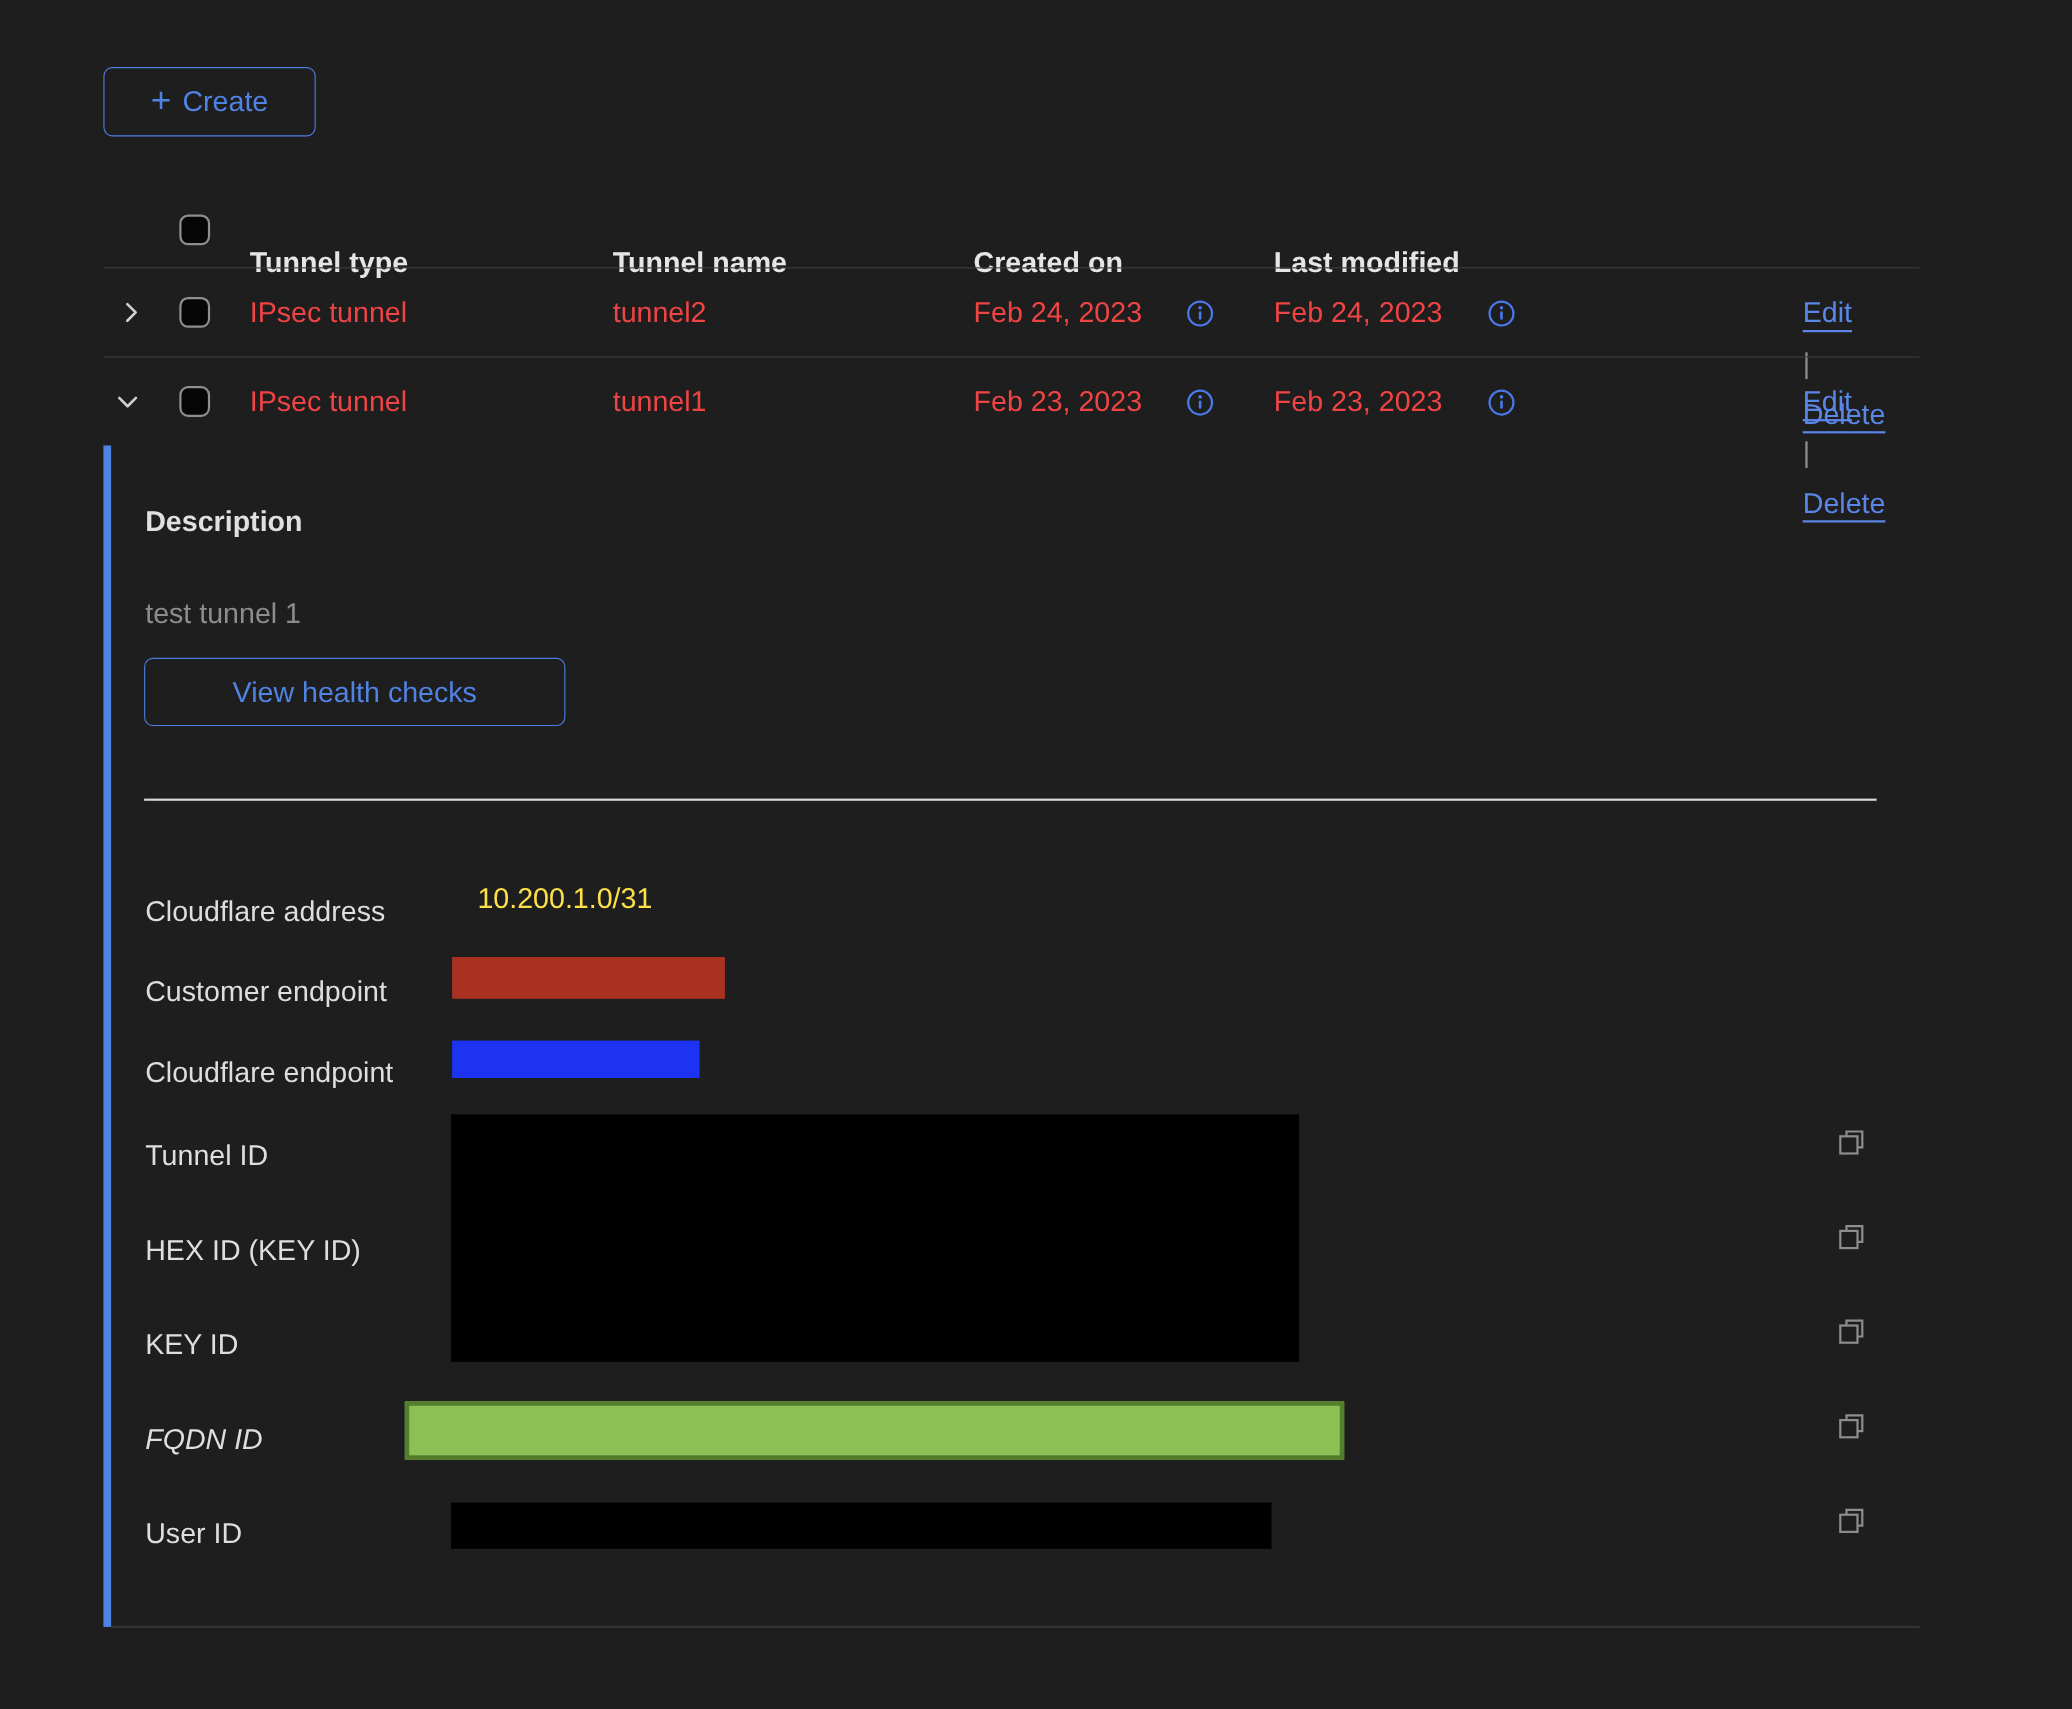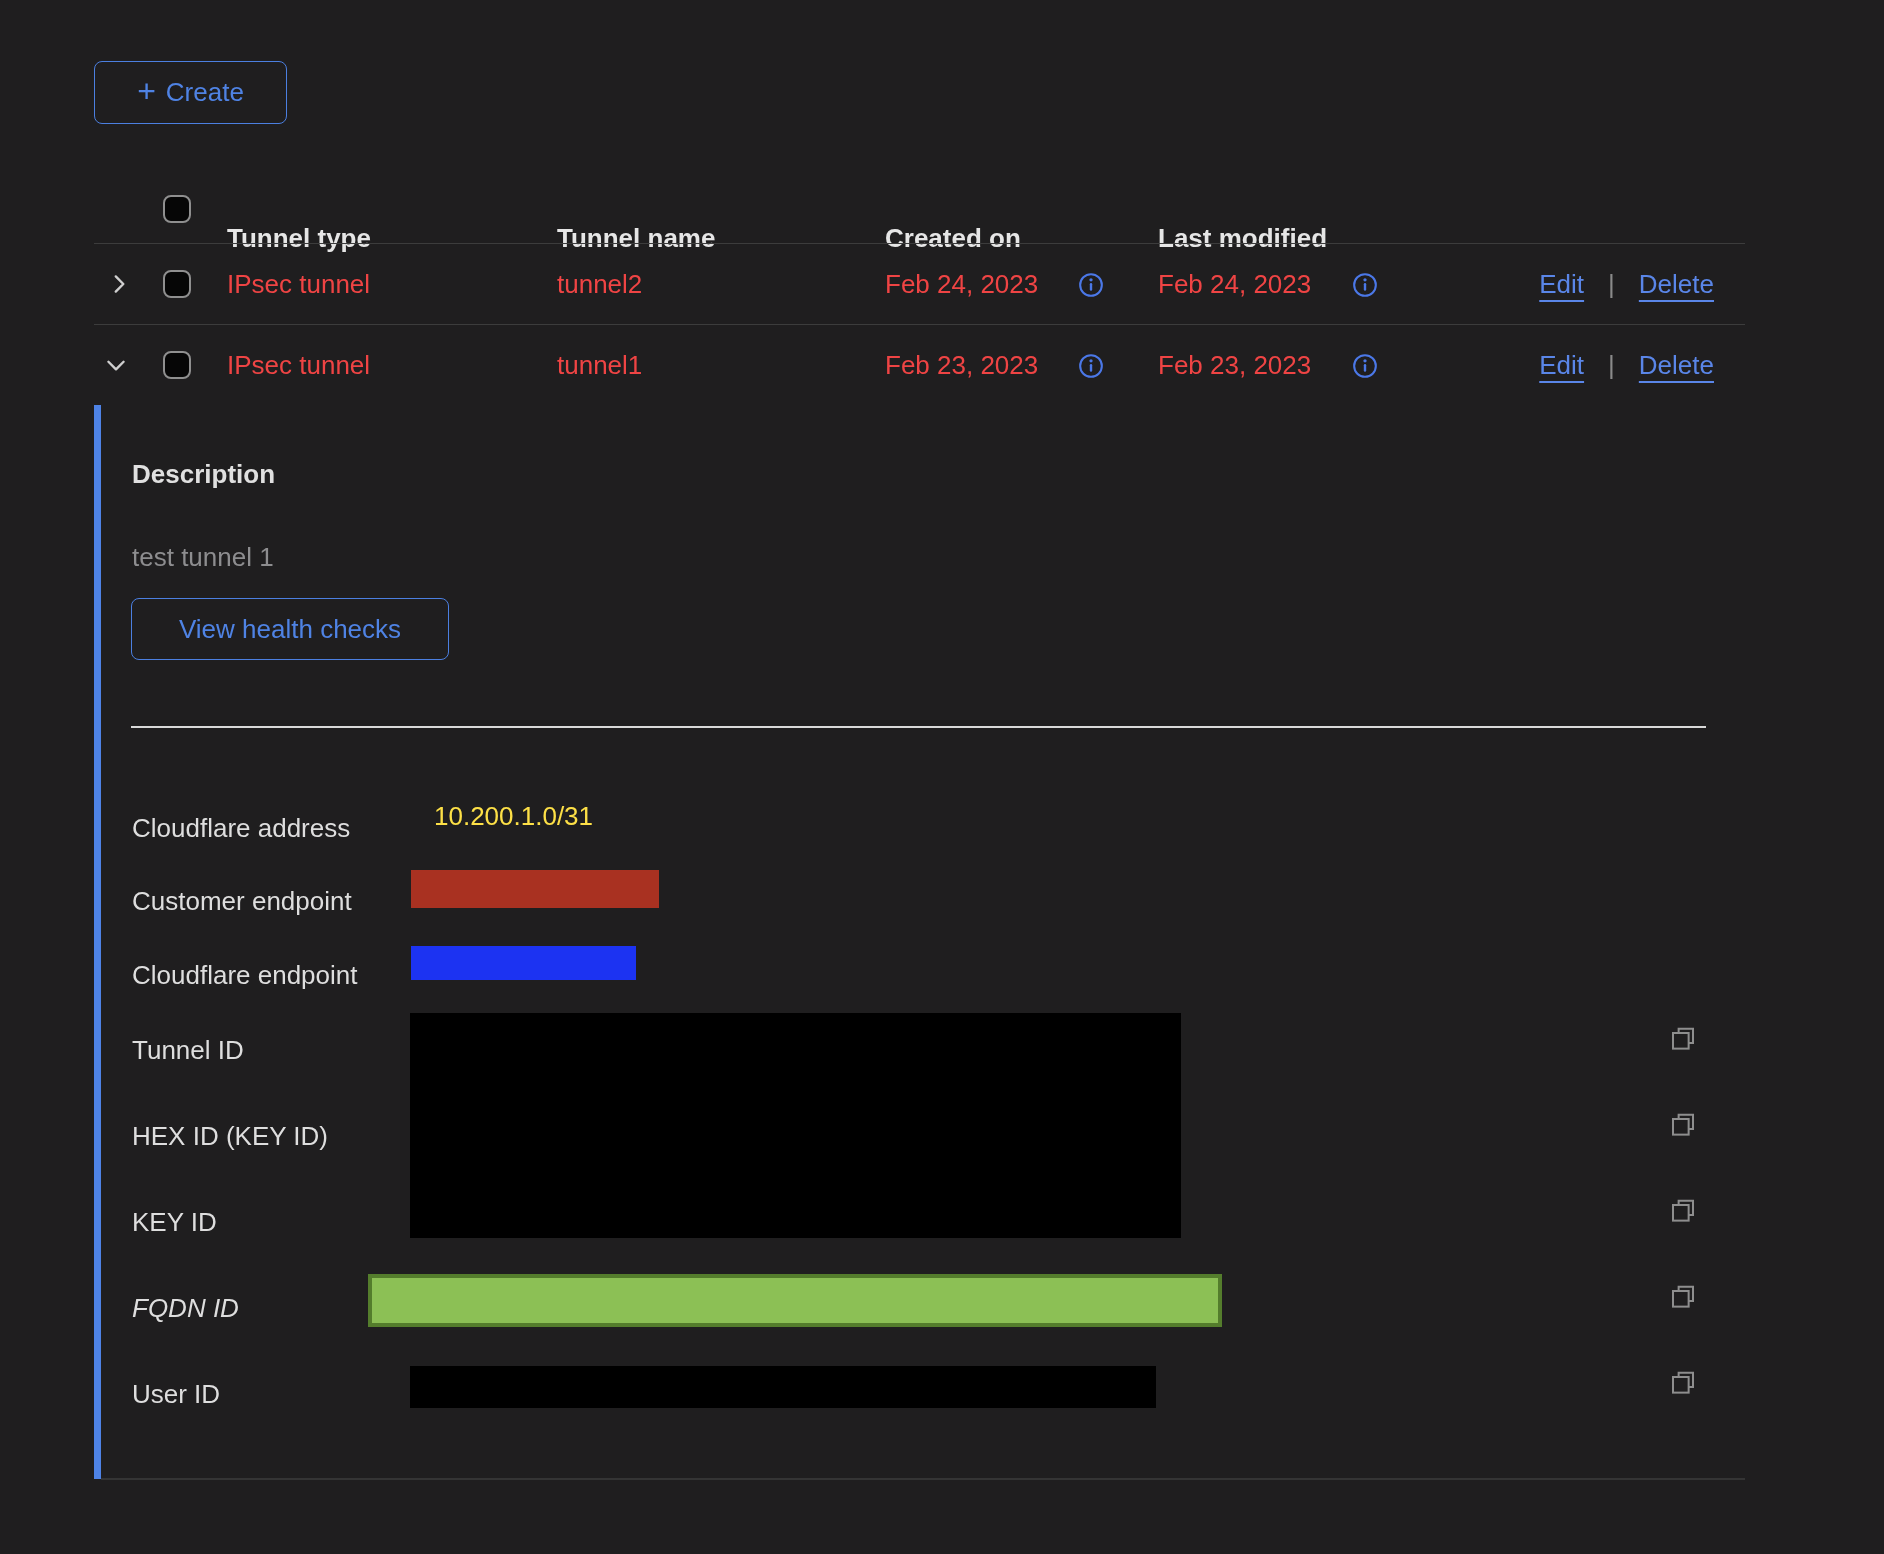--- a/index.html
+++ b/index.html
@@ -22,28 +22,28 @@
   .create-btn .plus{font-size:32px;font-weight:300;line-height:1;margin-top:-3px;color:#4f83e4;}
   
   .checkbox{
     width:28px;height:28px;border:2px solid #8f8f8f;border-radius:8px;
     background:#060606;box-sizing:border-box;cursor:pointer;
   }
   .divider{background:#3c3c3c;height:1px;}
   .chev{cursor:pointer;display:block;}
   .link{color:#5a86e8;font-size:26px;line-height:34px;text-decoration:underline;text-underline-offset:7px;cursor:pointer;white-space:nowrap;}
   .linksep{color:#8a8a8a;font-size:26px;line-height:34px;}
-  .actions{display:flex;gap:24px;align-items:flex-start;}
+  .actions{display:flex;gap:12px;align-items:flex-start;flex-direction:column;}
   .info-icon{cursor:pointer;display:block;}
   
   .accent-bar{left:94px;top:405px;width:7px;height:1074px;background:#4e83e6;}
   .desc-label{left:132px;top:445px;font-weight:600;color:#e0e0e0;}
   .desc-text{left:132px;top:528px;color:#8d8d8f;}
   .health-btn{
-    left:131px;top:598px;width:318px;height:62px;
+    left:131px;top:598px;width:383px;height:62px;
     border:1.5px solid #4b7fe0;border-radius:8px;background:transparent;
     color:#4f83e4;font-size:26px;display:flex;align-items:center;justify-content:center;
     cursor:pointer;box-sizing:border-box;font-family:inherit;
   }
   .panel-divider{left:131px;top:726px;width:1575px;height:2px;background:#d8d8d8;}
   .value{font-size:26px;line-height:34px;color:#fde047;white-space:nowrap;}
   .redact{position:absolute;}
   .redact.red{left:411px;top:870px;width:248px;height:38px;background:#a93121;}
   .redact.blue{left:411px;top:946px;width:225px;height:34px;background:#1c33f2;}
   .redact.black-big{left:410px;top:1013px;width:771px;height:225px;background:#000;}

